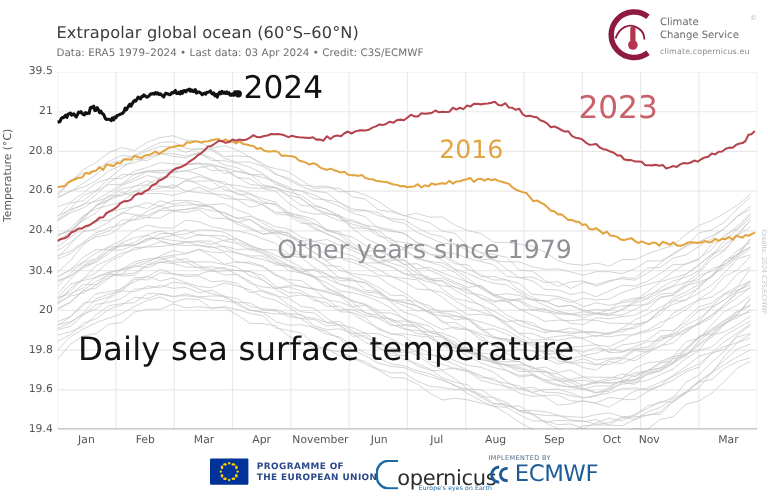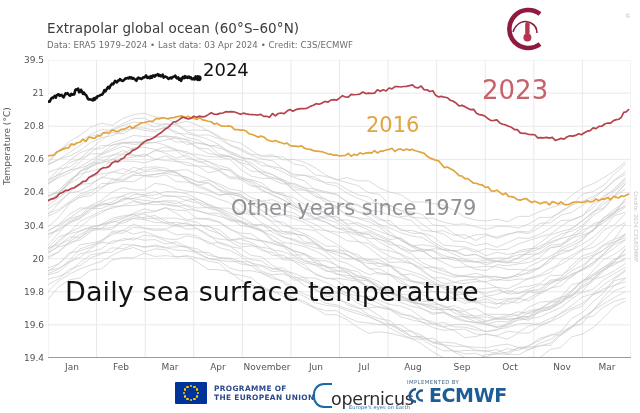--- a/index.html
+++ b/index.html
@@ -47,21 +47,21 @@
   .xtick{
     position:absolute;top:362px;
     font-size:9px;color:#545454;transform:translateX(-50%);
     white-space:nowrap;
   }
   .plot{position:absolute;left:48px;top:60px;width:583px;height:298px;}
   .plot svg{display:block;}
 
   
   .anno{position:absolute;white-space:nowrap;}
-  .anno-2024{font-size:18px;color:#111111;left:203px;top:59px;}
+  .anno-2024{font-size:26px;color:#111111;left:203px;top:59px;}
   .anno-2023{font-size:26px;color:#c8626a;left:482px;top:75px;}
   .anno-2016{font-size:21px;color:#e2a43f;left:366px;top:113px;}
   .anno-other{font-size:21px;color:#8e9196;left:231px;top:196px;}
   .anno-headline{font-size:27px;color:#121212;left:65px;top:276px;letter-spacing:.1px;}
 
   
   .side-credit{
     position:absolute;right:1px;top:262px;
     transform:rotate(90deg);transform-origin:right top;
     font-size:5.4px;color:#c4c4c4;white-space:nowrap;
@@ -74,37 +74,42 @@
   .eu-star{position:absolute;width:2.6px;height:2.6px;background:#FFCC00;border-radius:50%;}
   .eu-text{font-size:7.4px;color:#2b4a8b;font-weight:bold;line-height:9.3px;letter-spacing:.35px;}
   .cop-logo{position:absolute;left:313px;top:6px;display:flex;align-items:flex-end;}
   .cop-arc{width:17px;height:21px;border:2.4px solid #1a6aa8;border-right:none;border-radius:11px 0 0 11px;}
   .cop-name{font-size:17.5px;color:#2c2c2c;margin-left:-1px;line-height:17px;letter-spacing:-.3px;}
   .cop-tag{position:absolute;left:36px;top:21px;font-size:5.1px;color:#1a6aa8;letter-spacing:.1px;}
   .ecmwf-logo{position:absolute;left:407px;top:2px;}
   .ecmwf-imp{font-size:5.4px;color:#4b6b8a;letter-spacing:.35px;margin-bottom:1px;}
   .ecmwf-row{display:flex;align-items:center;}
   .ecmwf-mark{position:relative;width:22px;height:17px;}
-  .ecmwf-name{font-size:19px;color:#1e5c97;font-weight:bold;letter-spacing:-.4px;line-height:18px;}
+  .ecmwf-name{font-size:19px;color:#1e5c97;font-weight:normal;letter-spacing:-.4px;line-height:18px;}
 </style>
 </head>
 <body>
 
 <div class="figure">
 
   <div class="title">Extrapolar global ocean (60°S–60°N)</div>
   <div class="subtitle">Data: ERA5 1979–2024 • Last data: 03 Apr 2024 • Credit: C3S/ECMWF</div>
 
   <div class="c3s-logo">
     <svg class="c3s-mark" viewBox="0 0 46 46">
       <path d="M40 8 A19 19 0 1 0 40 38" fill="none" stroke="#8e1b3f" stroke-width="4.6"></path>
       <path d="M13 26 C16 17, 24 13, 31 17 C35 19, 37 23, 37 27" fill="none" stroke="#8e1b3f" stroke-width="1.5"></path>
       <rect x="25.2" y="16" width="4.4" height="13" rx="2.2" fill="#b5354f"></rect>
       <circle cx="27.4" cy="31.5" r="4" fill="#b5354f"></circle>
     </svg>
+    <div class="c3s-text">
+      <div class="c3s-l1">Climate</div>
+      <div class="c3s-l2">Change Service</div>
+      <div class="c3s-url">climate.copernicus.eu</div>
+    </div>
     <div class="reg-mark">©</div>
   </div>
 
   <div class="ylabel">Temperature (°C)</div>
   <div class="ytick-wrap">
     <div class="ytick" style="top:60px">39.5</div>
     <div class="ytick" style="top:93px">21</div>
     <div class="ytick" style="top:126px">20.8</div>
     <div class="ytick" style="top:159px">20.6</div>
     <div class="ytick" style="top:192px">20.4</div>
@@ -119,21 +124,21 @@
     <div class="xtick" style="left:72px">Jan</div>
     <div class="xtick" style="left:121px">Feb</div>
     <div class="xtick" style="left:170px">Mar</div>
     <div class="xtick" style="left:218px">Apr</div>
     <div class="xtick" style="left:267px">November</div>
     <div class="xtick" style="left:316px">Jun</div>
     <div class="xtick" style="left:364px">Jul</div>
     <div class="xtick" style="left:413px">Aug</div>
     <div class="xtick" style="left:462px">Sep</div>
     <div class="xtick" style="left:510px">Oct</div>
-    <div class="xtick" style="left:562px">Nov</div>
+    <div class="xtick" style="left:541px">Nov</div>
     <div class="xtick" style="left:607px">Mar</div>
   </div>
 
   <div class="plot">
     <svg id="chart-svg" width="583" height="298" viewBox="0 0 583 298">
       <g id="grid-layer">
           <line x1="0" x2="583" y1="0" y2="0" stroke="#e9e9e9" stroke-width="1"></line>
           <line x1="0" x2="583" y1="33.11111111111097" y2="33.11111111111097" stroke="#e9e9e9" stroke-width="1"></line>
           <line x1="0" x2="583" y1="66.22222222222194" y2="66.22222222222194" stroke="#e9e9e9" stroke-width="1"></line>
           <line x1="0" x2="583" y1="99.33333333333294" y2="99.33333333333294" stroke="#e9e9e9" stroke-width="1"></line>

